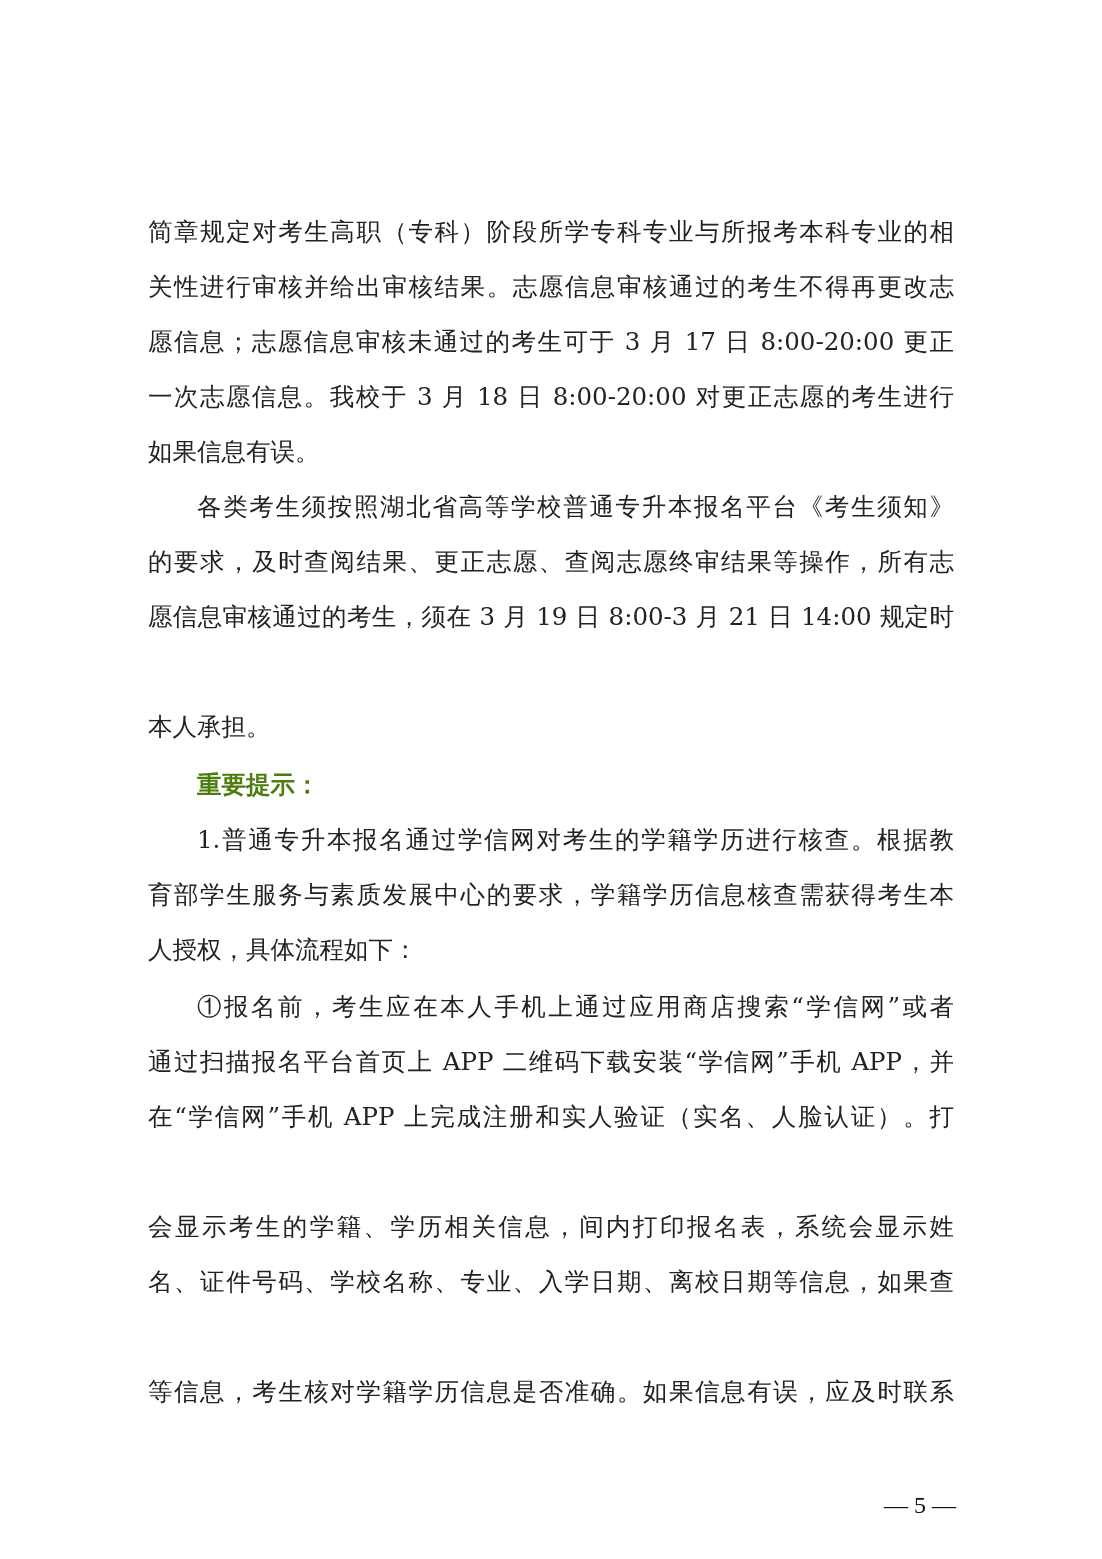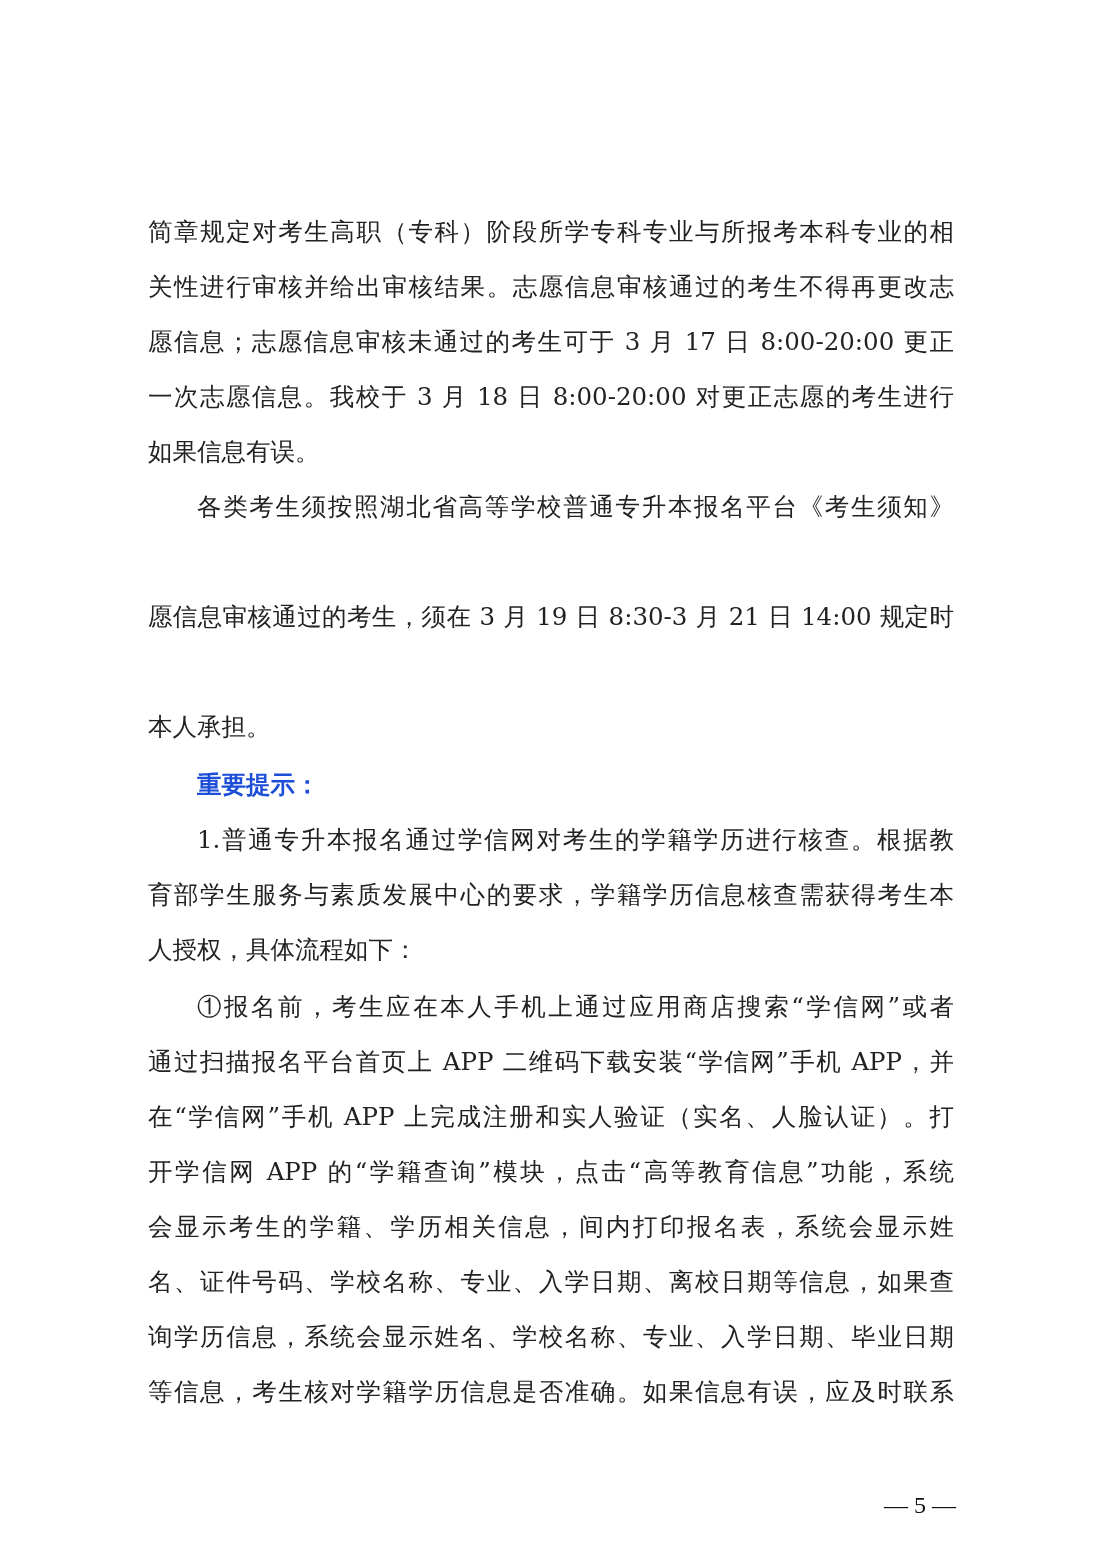--- a/index.html
+++ b/index.html
@@ -41,21 +41,21 @@
     text-align-last: left;
   }
   .line.indent {
     left: 197px;
     width: 757px;
   }
   .line.heading {
     font-weight: bold;
     font-family: "DejaVu Sans", "Liberation Sans", sans-serif;
     text-align-last: left;
-    color: #1d4ed8;
+    color: #4d7c0f;
   }
   .page-number {
     position: absolute;
     left: 875px;
     top: 1446px;
     width: 90px;
     height: 30px;
     font-size: 24px;
     line-height: 30px;
     font-family: "Liberation Serif", "DejaVu Serif", serif;
@@ -69,32 +69,31 @@
 
 <div class="page">
 
   <div class="line" style="top:168px;">简章规定对考生高职（专科）阶段所学专科专业与所报考本科专业的相</div>
   <div class="line" style="top:223px;">关性进行审核并给出审核结果。志愿信息审核通过的考生不得再更改志</div>
   <div class="line" style="top:278px;">愿信息；志愿信息审核未通过的考生可于 3 月 17 日 8:00-20:00 更正</div>
   <div class="line" style="top:333px;">一次志愿信息。我校于 3 月 18 日 8:00-20:00 对更正志愿的考生进行</div>
   <div class="line last" style="top:388px;">如果信息有误。</div>
 
   <div class="line indent" style="top:443px;">各类考生须按照湖北省高等学校普通专升本报名平台《考生须知》</div>
-  <div class="line" style="top:553px;">愿信息审核通过的考生，须在 3 月 19 日 8:30-3 月 21 日 14:00 规定时</div>
+  <div class="line" style="top:498px;">的要求，及时查阅结果、更正志愿、查阅志愿终审结果等操作，所有志</div>
+  <div class="line" style="top:553px;">愿信息审核通过的考生，须在 3 月 19 日 8:00-3 月 21 日 14:00 规定时</div>
   <div class="line last" style="top:663px;">本人承担。</div>
 
   <div class="line indent heading" style="top:721px;">重要提示：</div>
 
   <div class="line indent" style="top:776px;">1.普通专升本报名通过学信网对考生的学籍学历进行核查。根据教</div>
   <div class="line" style="top:831px;">育部学生服务与素质发展中心的要求，学籍学历信息核查需获得考生本</div>
   <div class="line last" style="top:886px;">人授权，具体流程如下：</div>
 
   <div class="line" style="top:998px;">通过扫描报名平台首页上 APP 二维码下载安装“学信网”手机 APP，并</div>
   <div class="line indent" style="top:943px;">①报名前，考生应在本人手机上通过应用商店搜索“学信网”或者</div>
   <div class="line" style="top:1053px;">在“学信网”手机 APP 上完成注册和实人验证（实名、人脸认证）。打</div>
-  <div class="line" style="top:1108px;">开学信网 APP 的“学籍查询”模块，点击“高等教育信息”功能，系统</div>
   <div class="line" style="top:1163px;">会显示考生的学籍、学历相关信息，间内打印报名表，系统会显示姓</div>
   <div class="line" style="top:1218px;">名、证件号码、学校名称、专业、入学日期、离校日期等信息，如果查</div>
-  <div class="line" style="top:1273px;">询学历信息，系统会显示姓名、学校名称、专业、入学日期、毕业日期</div>
   <div class="line" style="top:1328px;">等信息，考生核对学籍学历信息是否准确。如果信息有误，应及时联系</div>
 
   <div class="page-number">— 5 —</div>
 </div>
 
 </body></html>

